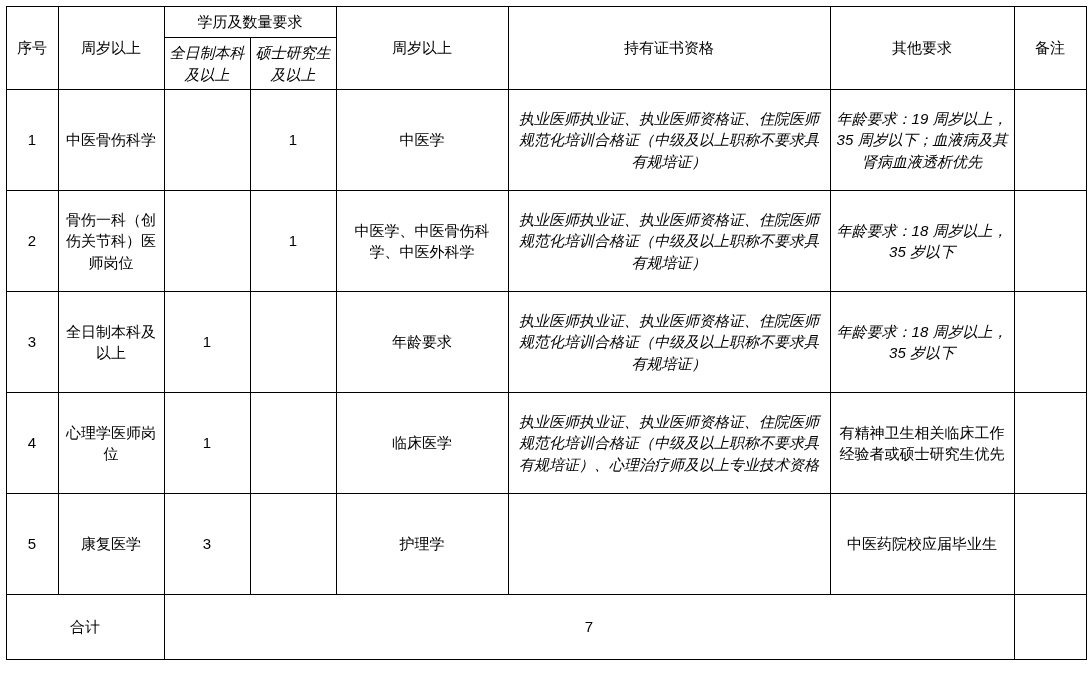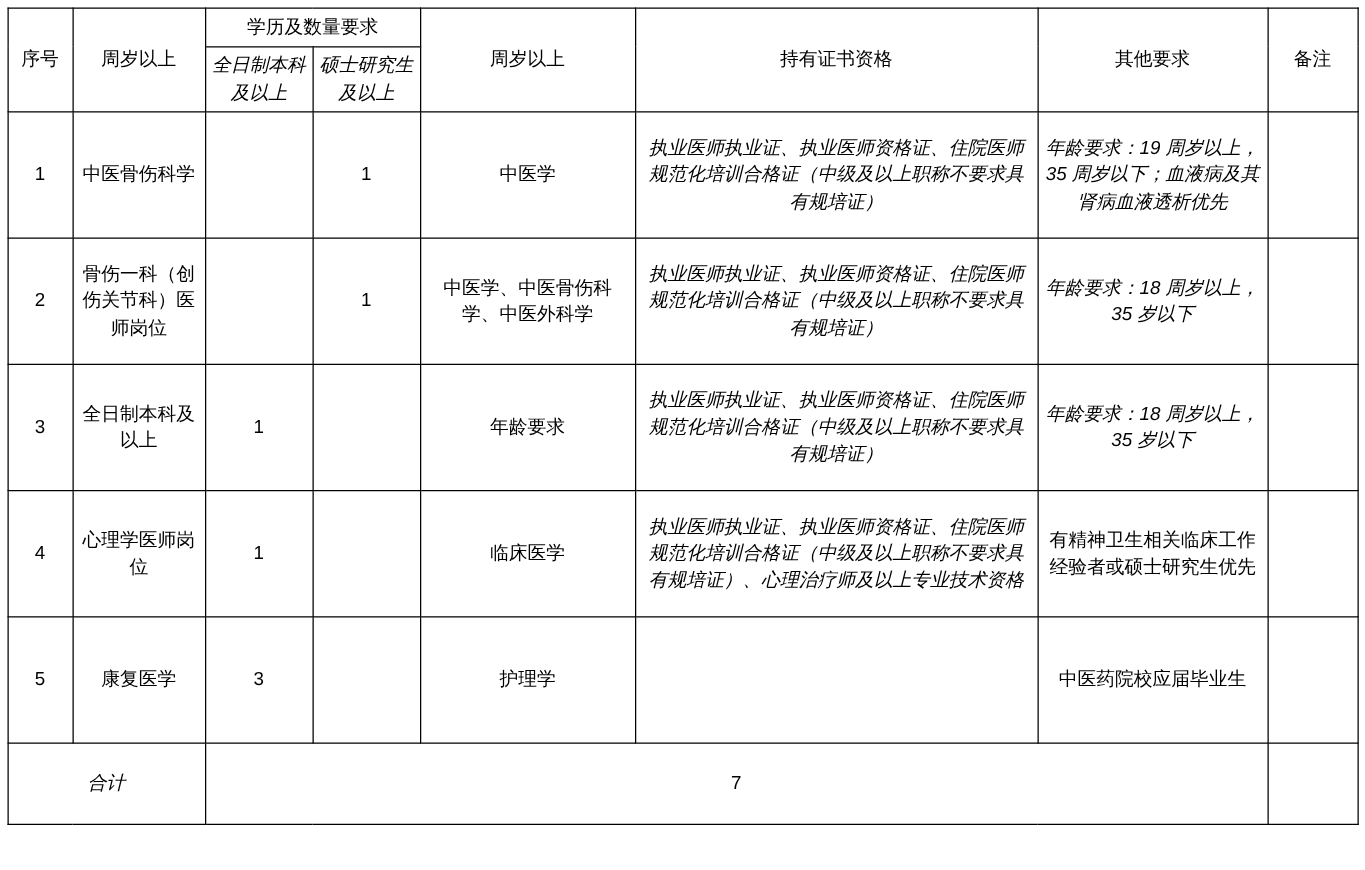--- a/index.html
+++ b/index.html
@@ -68,21 +68,20 @@
   }
   .row-dept {
     line-height: 1.5;
   }
   .total-row td {
     height: 56px;
     font-size: 16px;
   }
   .total-label {
     font-size: 16px;
-    font-style: italic;
   }
 </style>
 </head>
 <body>
 
 <div class="sheet">
   <table class="jobs">
     <colgroup>
       <col class="c-no">
       <col class="c-dept">

